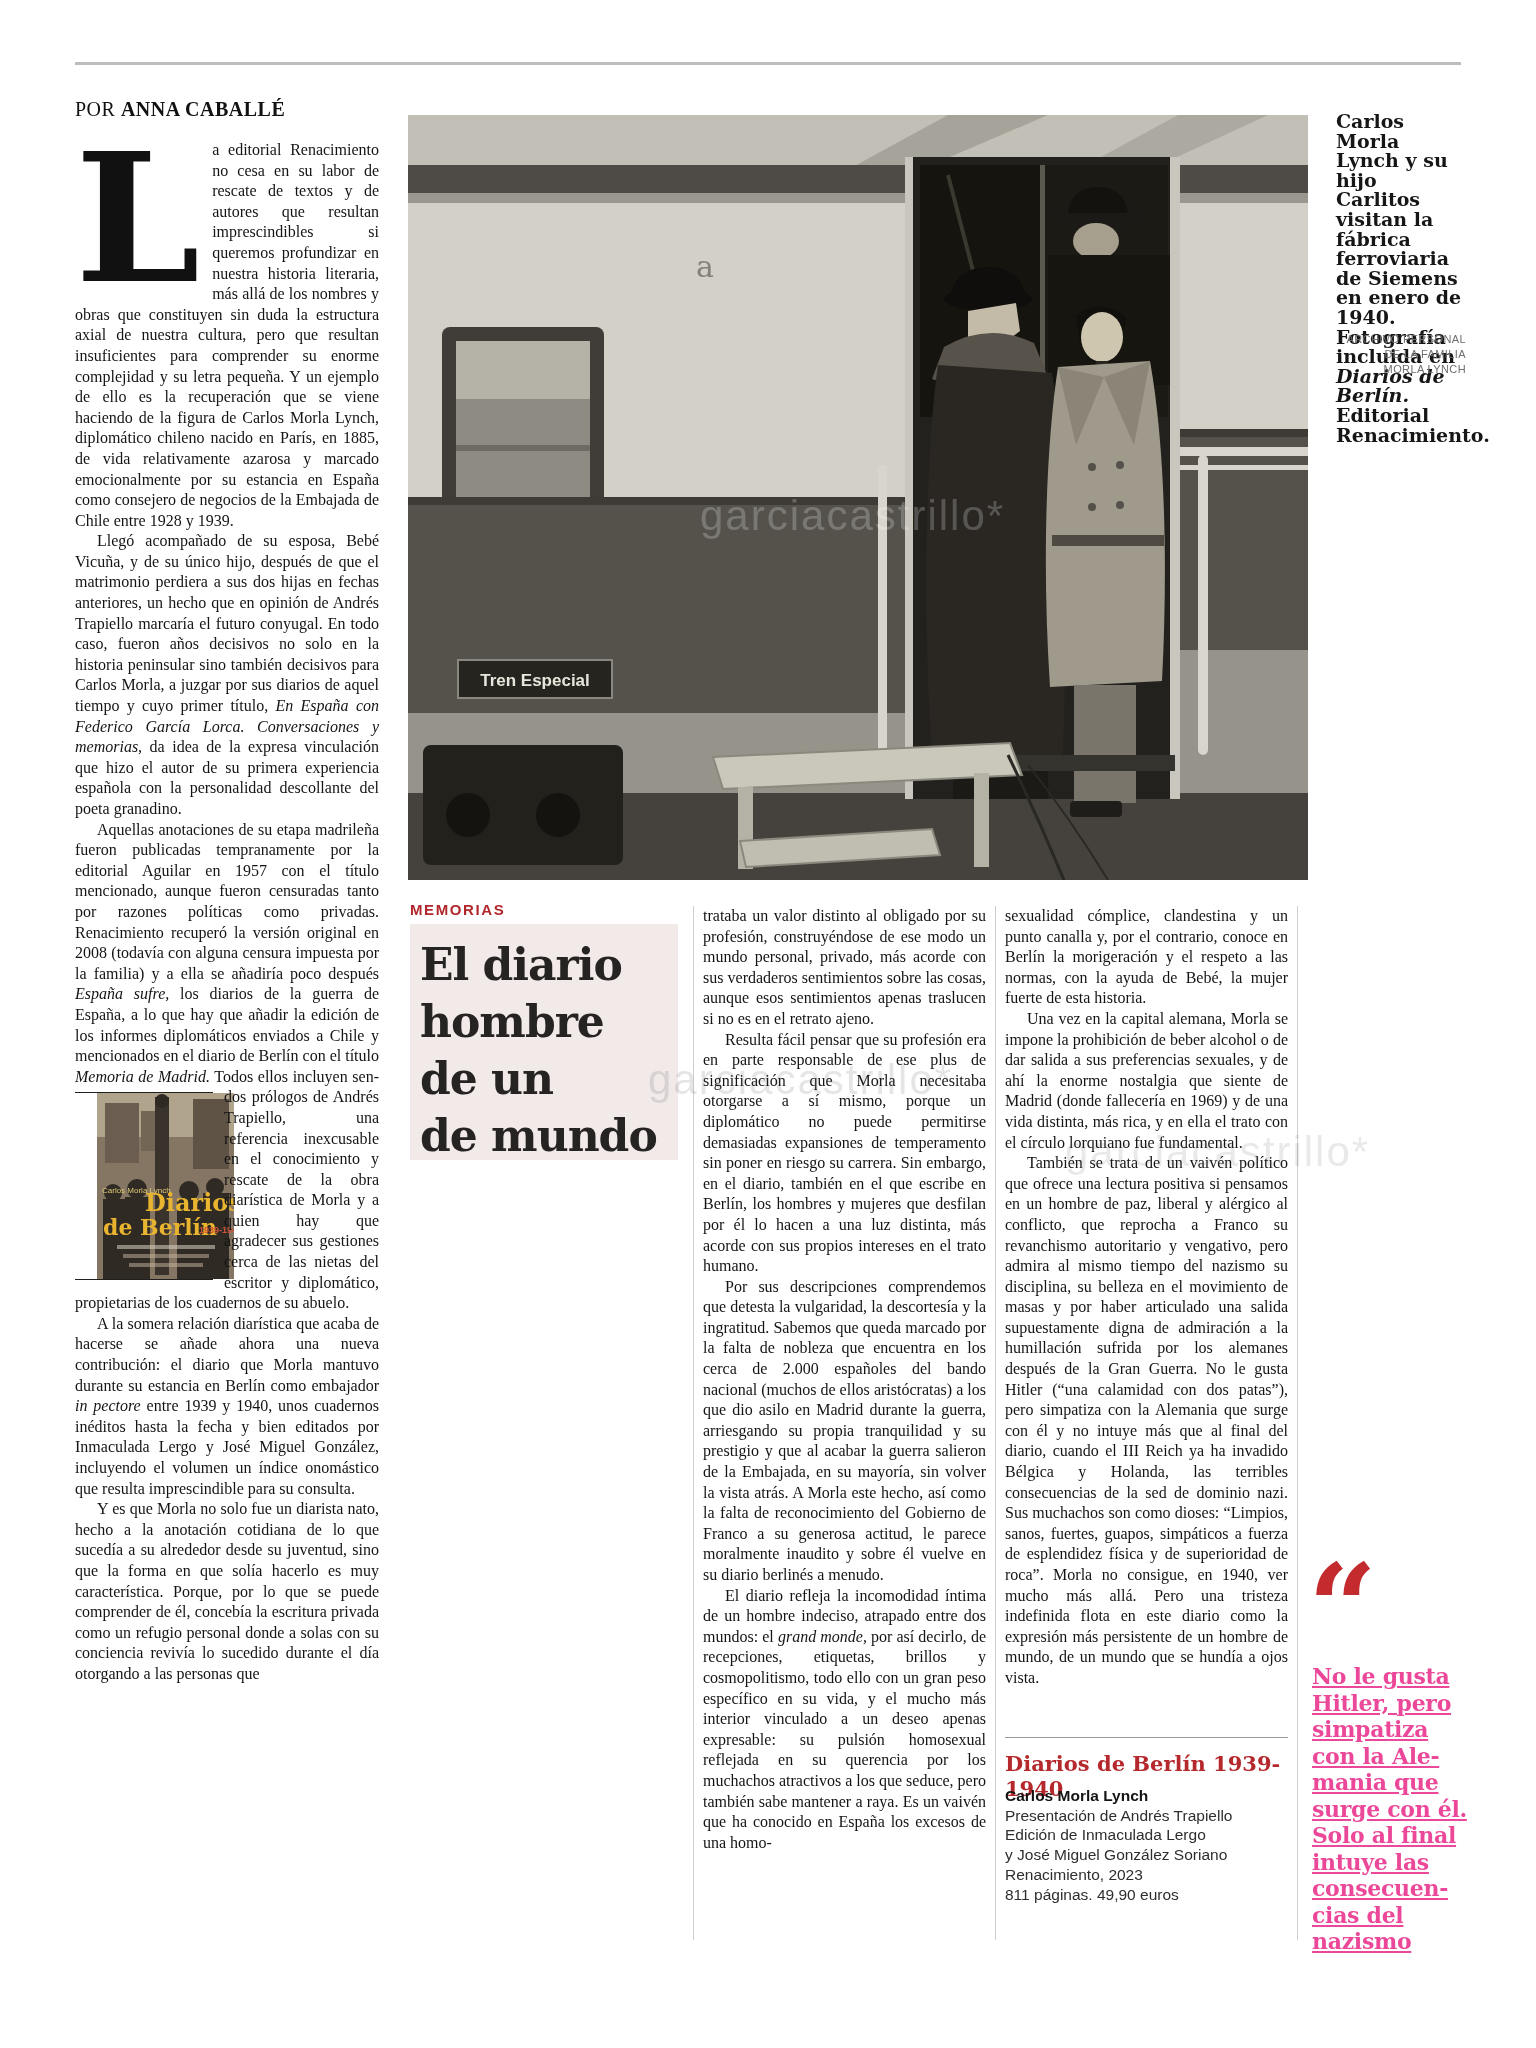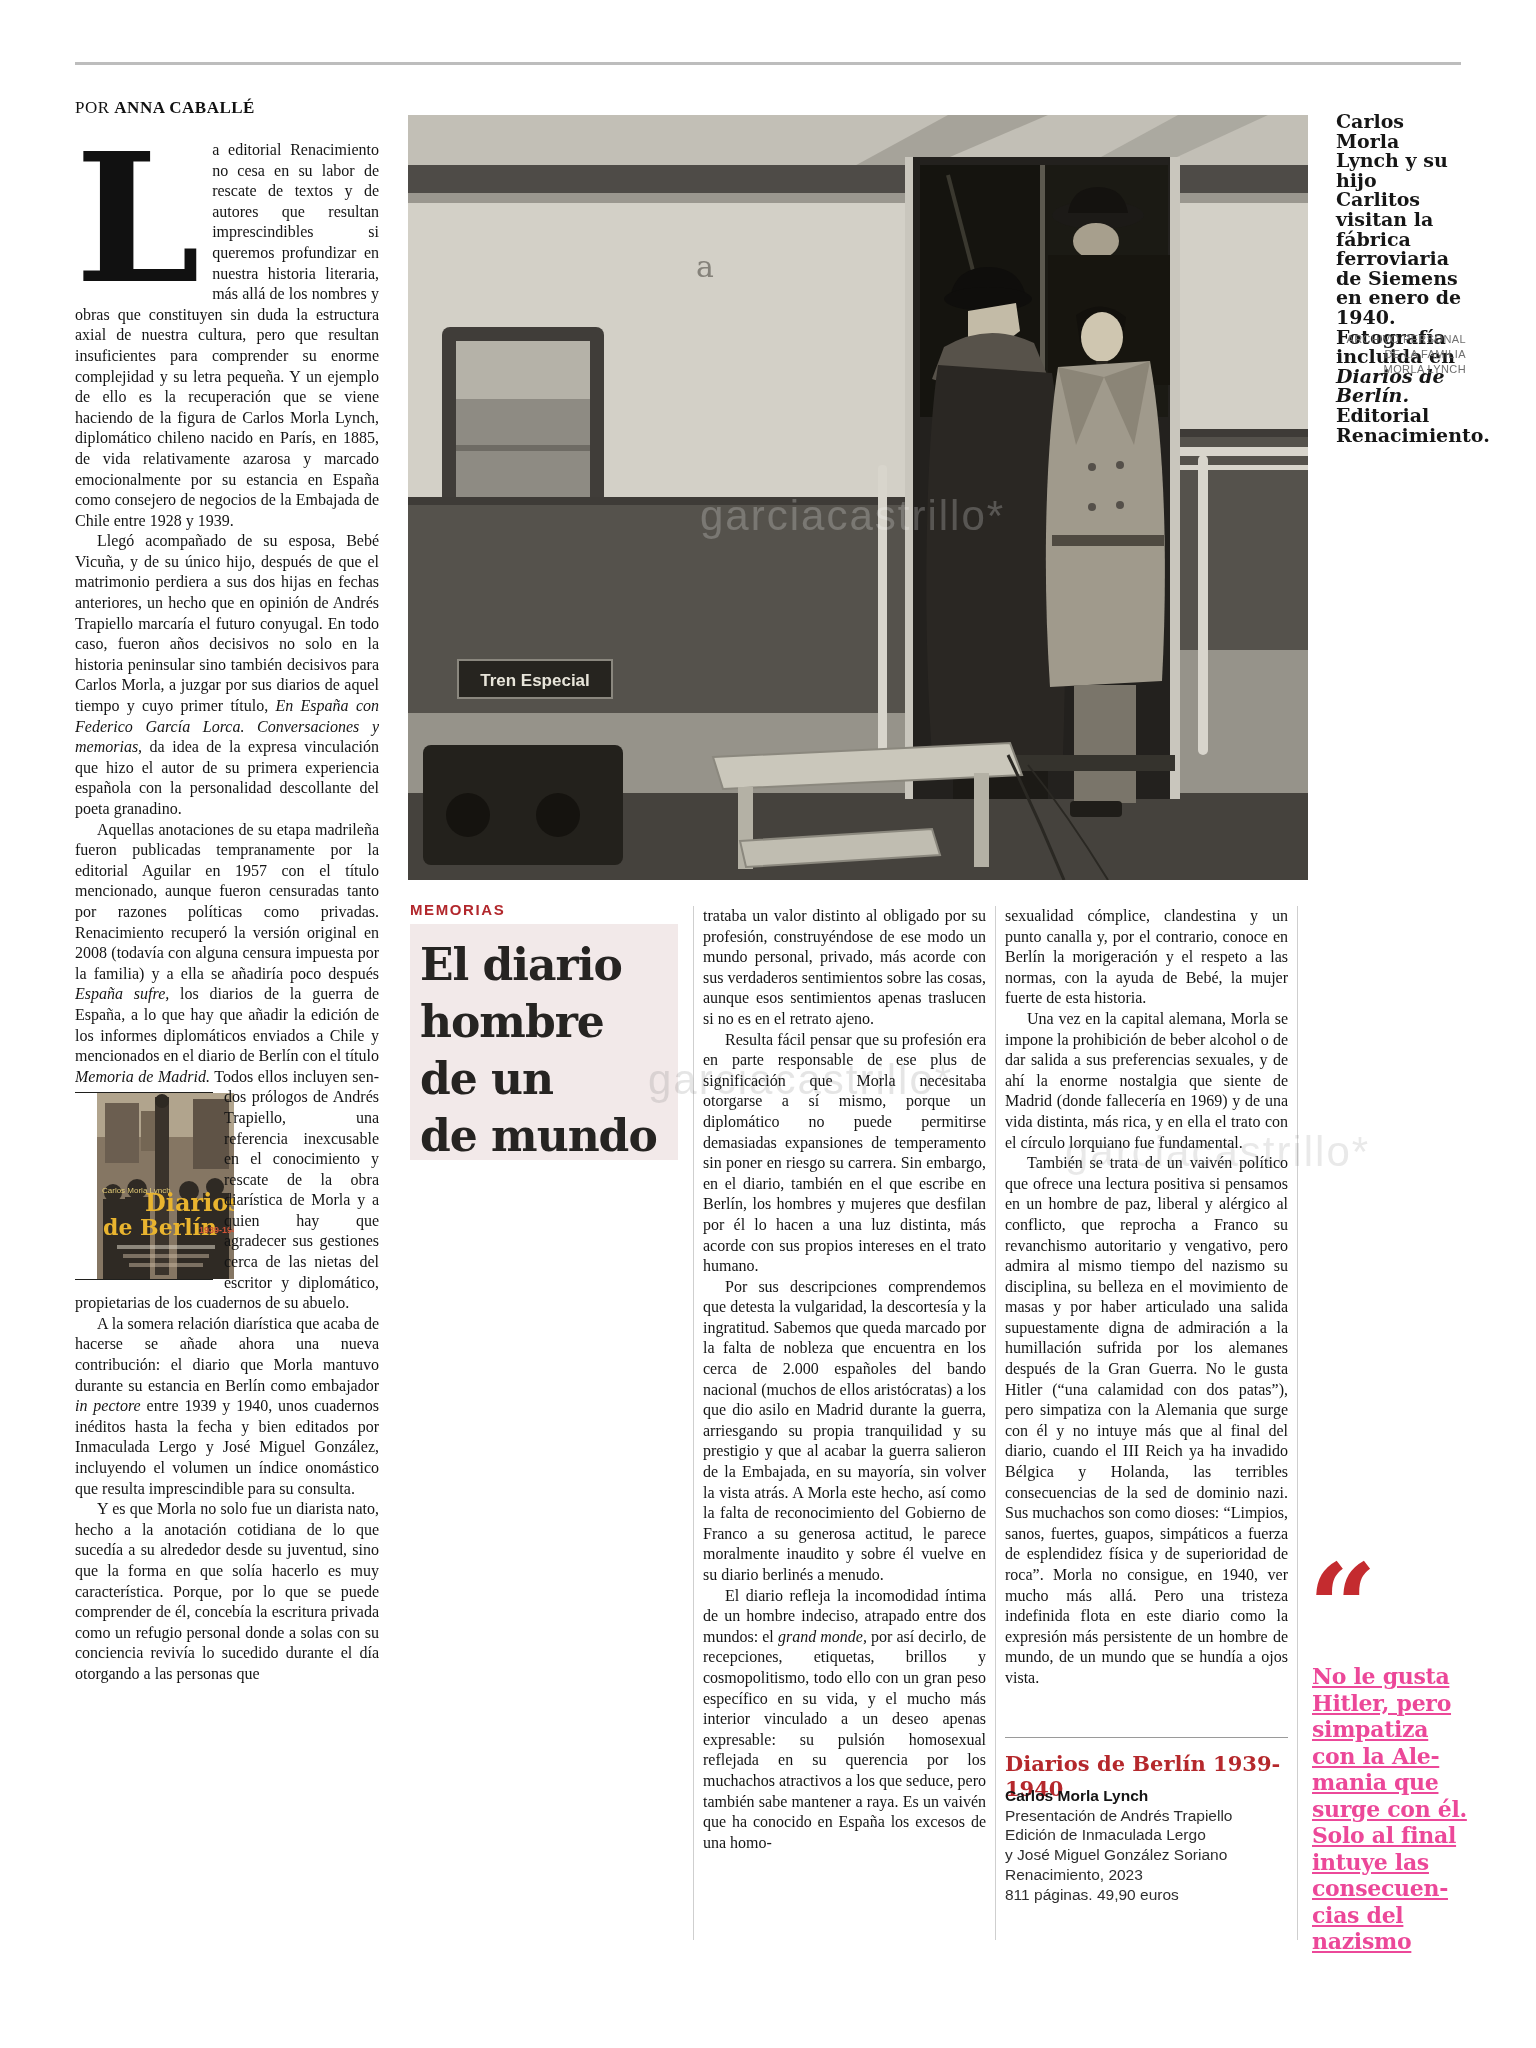--- a/index.html
+++ b/index.html
@@ -1,20 +1,20 @@
 <!DOCTYPE html>
 <html><head>
 <meta charset="utf-8">
 <style>
   html,body{margin:0;padding:0;background:#ffffff;}
   .page{position:relative;width:1536px;height:2048px;background:#fff;overflow:hidden;
         font-family:"Liberation Serif",serif;color:#1a1a1a;}
   .abs{position:absolute;}
   .rule-top{left:75px;top:62px;width:1386px;height:3px;background:#bdbdbd;}
-  .byline{left:75px;top:98px;font-size:17px;letter-spacing:.5px;color:#111;}
+  .byline{left:75px;top:98px;font-size:20px;letter-spacing:.5px;color:#111;}
   .byline b{font-weight:700;}
   
   .bodycol{font-size:16px;line-height:20.6px;text-align:justify;color:#141414;}
   .bodycol p{margin:0;}
   .bodycol p.ind{text-indent:22px;}
   .col1{left:75px;top:140px;width:304px;height:1815px;overflow:hidden;}
   .colB{left:703px;top:906px;width:283px;height:1040px;overflow:hidden;}
   .colC{left:1005px;top:906px;width:283px;height:800px;overflow:hidden;}
   .dropcap{float:left;font-family:"DejaVu Serif",serif;font-weight:700;
            font-size:178px;line-height:146px;margin:6px 12px 0 0;color:#111;}

